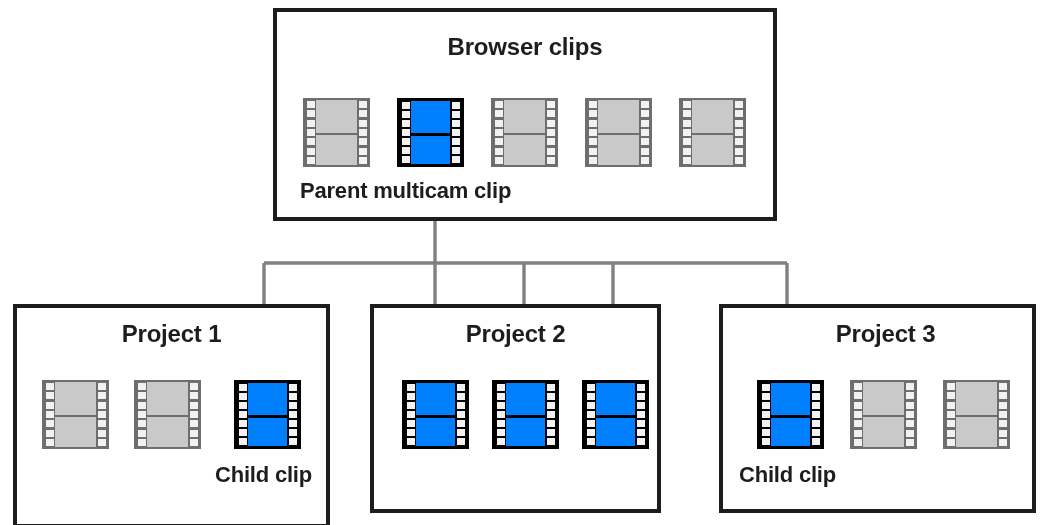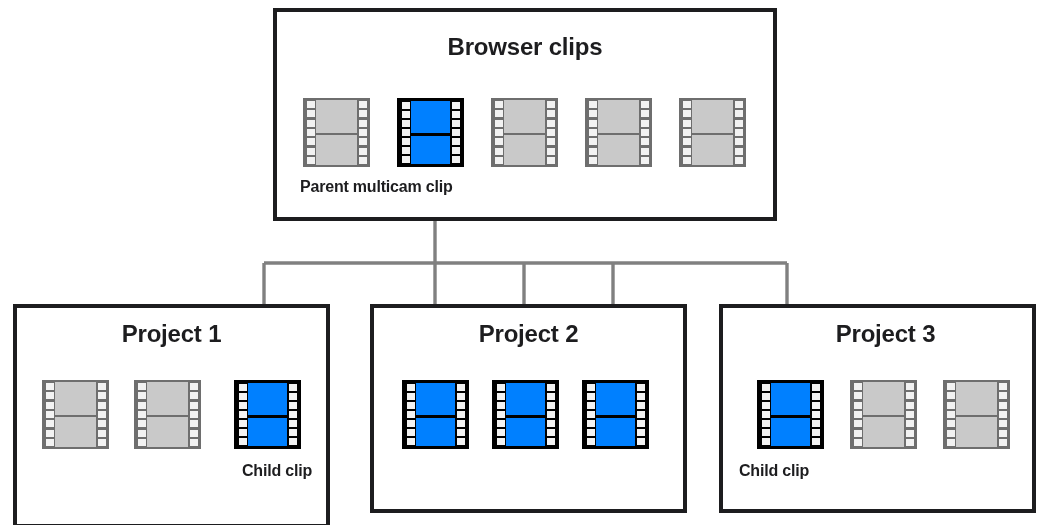--- a/index.html
+++ b/index.html
@@ -31,21 +31,21 @@
     right: 0;
     text-align: center;
     font-size: 24px;
     font-weight: bold;
     color: #1d1d1f;
     letter-spacing: -0.2px;
     white-space: nowrap;
   }
   .group-caption {
     position: absolute;
-    font-size: 16px;
+    font-size: 22px;
     font-weight: bold;
     color: #1d1d1f;
     letter-spacing: -0.2px;
     white-space: nowrap;
   }
   
   .clip {
     position: absolute;
     box-sizing: border-box;
     display: flex;
@@ -325,21 +325,21 @@
           <i class="perf"></i>
           <i class="perf"></i>
           <i class="perf"></i>
         <i class="perf"></i>
           <i class="perf"></i>
           <i class="perf"></i>
       </span>
     </div>
   </div>
 
-  <div class="group-box" style="left:370px; top:304px; width:317px; height:209px;">
+  <div class="group-box" style="left:370px; top:304px; width:291px; height:209px;">
     <div class="group-title" style="top:12px;">Project 2</div>
 
     <div class="clip blue" style="left:28px; top:72px; width:67px; height:69px;">
       <span class="perf-col">
         <i class="perf"></i>
           <i class="perf"></i>
           <i class="perf"></i>
           <i class="perf"></i>
         <i class="perf"></i>
           <i class="perf"></i>

